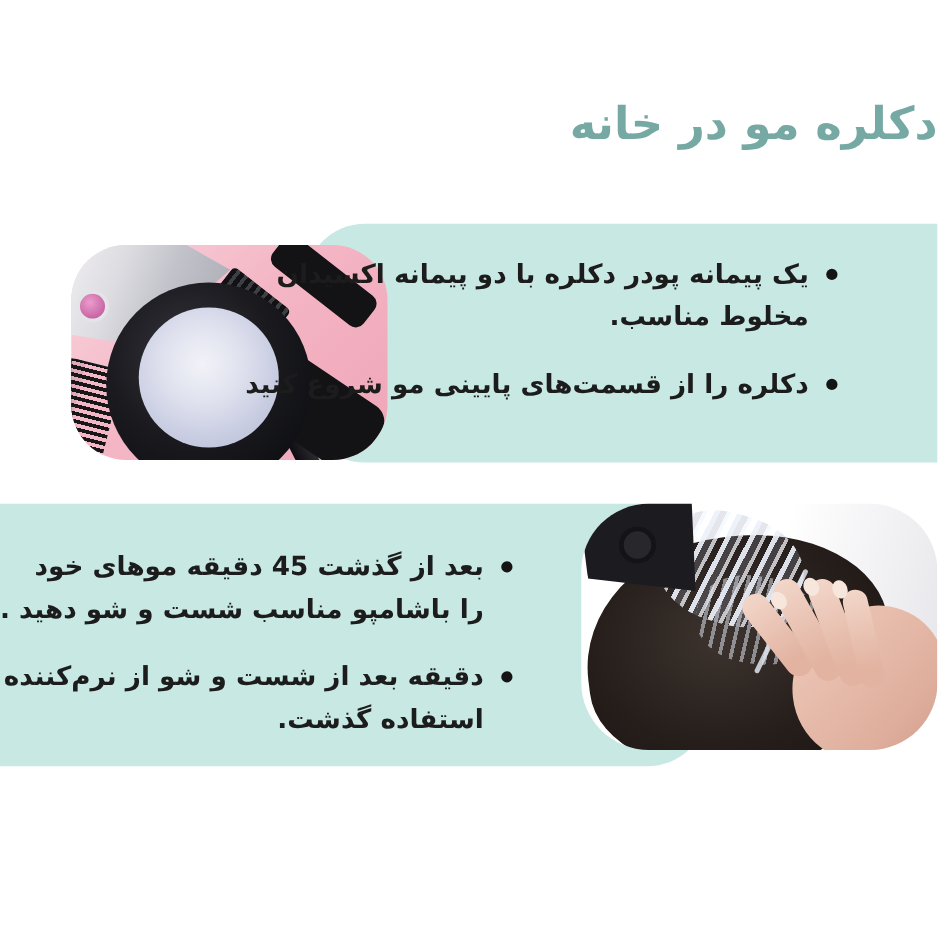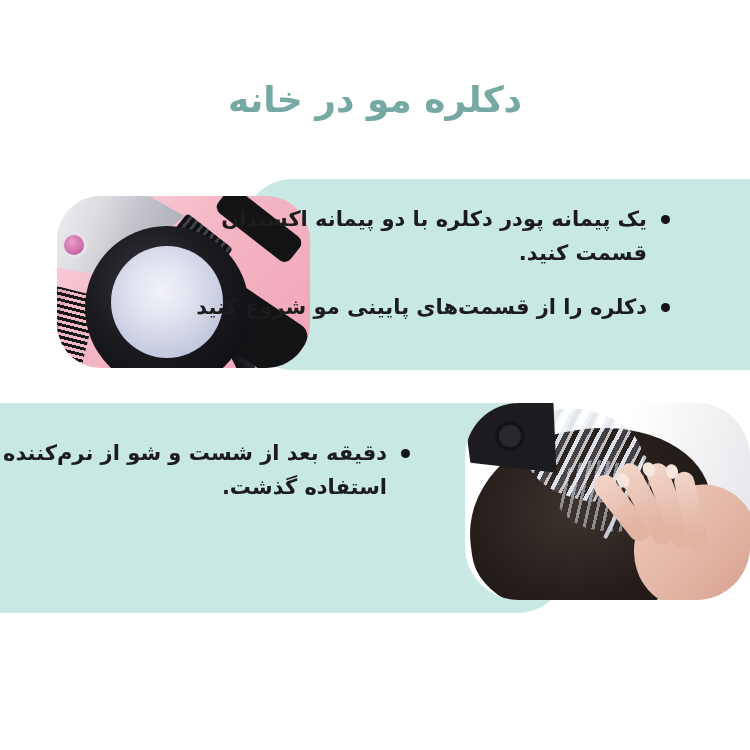--- a/index.html
+++ b/index.html
@@ -2,21 +2,21 @@
 <html lang="fa"><head>
 <meta charset="utf-8">
 <style>
   html,body{margin:0;padding:0;background:#fff;}
   .canvas{
     position:relative;width:750px;height:750px;background:#ffffff;
     overflow:hidden;font-family:"DejaVu Sans",sans-serif;
   }
   
   .page-title{
-    position:absolute;top:76px;left:0;width:750px;text-align:center;
+    position:absolute;top:76px;left:0;width:750px;text-align:right;
     font-size:36px;font-weight:700;color:#76a9a4;line-height:48px;direction:rtl;
   }
   
   .card{position:absolute;background:#c8e8e3;border-radius:48px;}
   .card-1{left:244px;top:179px;width:560px;height:191px;}
   .card-2{left:-52px;top:403px;width:618px;height:210px;}
   
   .bullets{position:absolute;direction:rtl;color:#1c1c1c;}
   .bullets-1{left:298px;top:202px;width:372px;}
   .bullets-2{left:56px;top:436px;width:354px;}
@@ -149,34 +149,41 @@
     <div class="comb-side"></div>
     <div class="bowl"></div>
     <div class="powder"></div>
   </div>
 
   <div class="bullets bullets-1">
     <div class="bullet">
       <div class="dot"></div>
       <div class="bullet-lines">
         <div>یک پیمانه پودر دکلره با دو پیمانه اکسیدان</div>
-        <div>قسمت کنید.</div>
+        <div>مخلوط مناسب.</div>
       </div>
     </div>
     <div class="bullet">
       <div class="dot"></div>
       <div class="bullet-lines">
         <div>دکلره را از قسمت‌های پایینی مو شروع کنید</div>
       </div>
     </div>
   </div>
 
   <div class="card card-2"></div>
 
   <div class="bullets bullets-2">
+    <div class="bullet">
+      <div class="dot"></div>
+      <div class="bullet-lines">
+        <div>بعد از گذشت 45 دقیقه موهای خود</div>
+        <div>را باشامپو مناسب شست و شو دهید .</div>
+      </div>
+    </div>
     <div class="bullet">
       <div class="dot"></div>
       <div class="bullet-lines">
         <div>دقیقه بعد از شست و شو از نرم‌کننده</div>
         <div>استفاده گذشت.</div>
       </div>
     </div>
   </div>
 
   <div class="photo photo-2">

